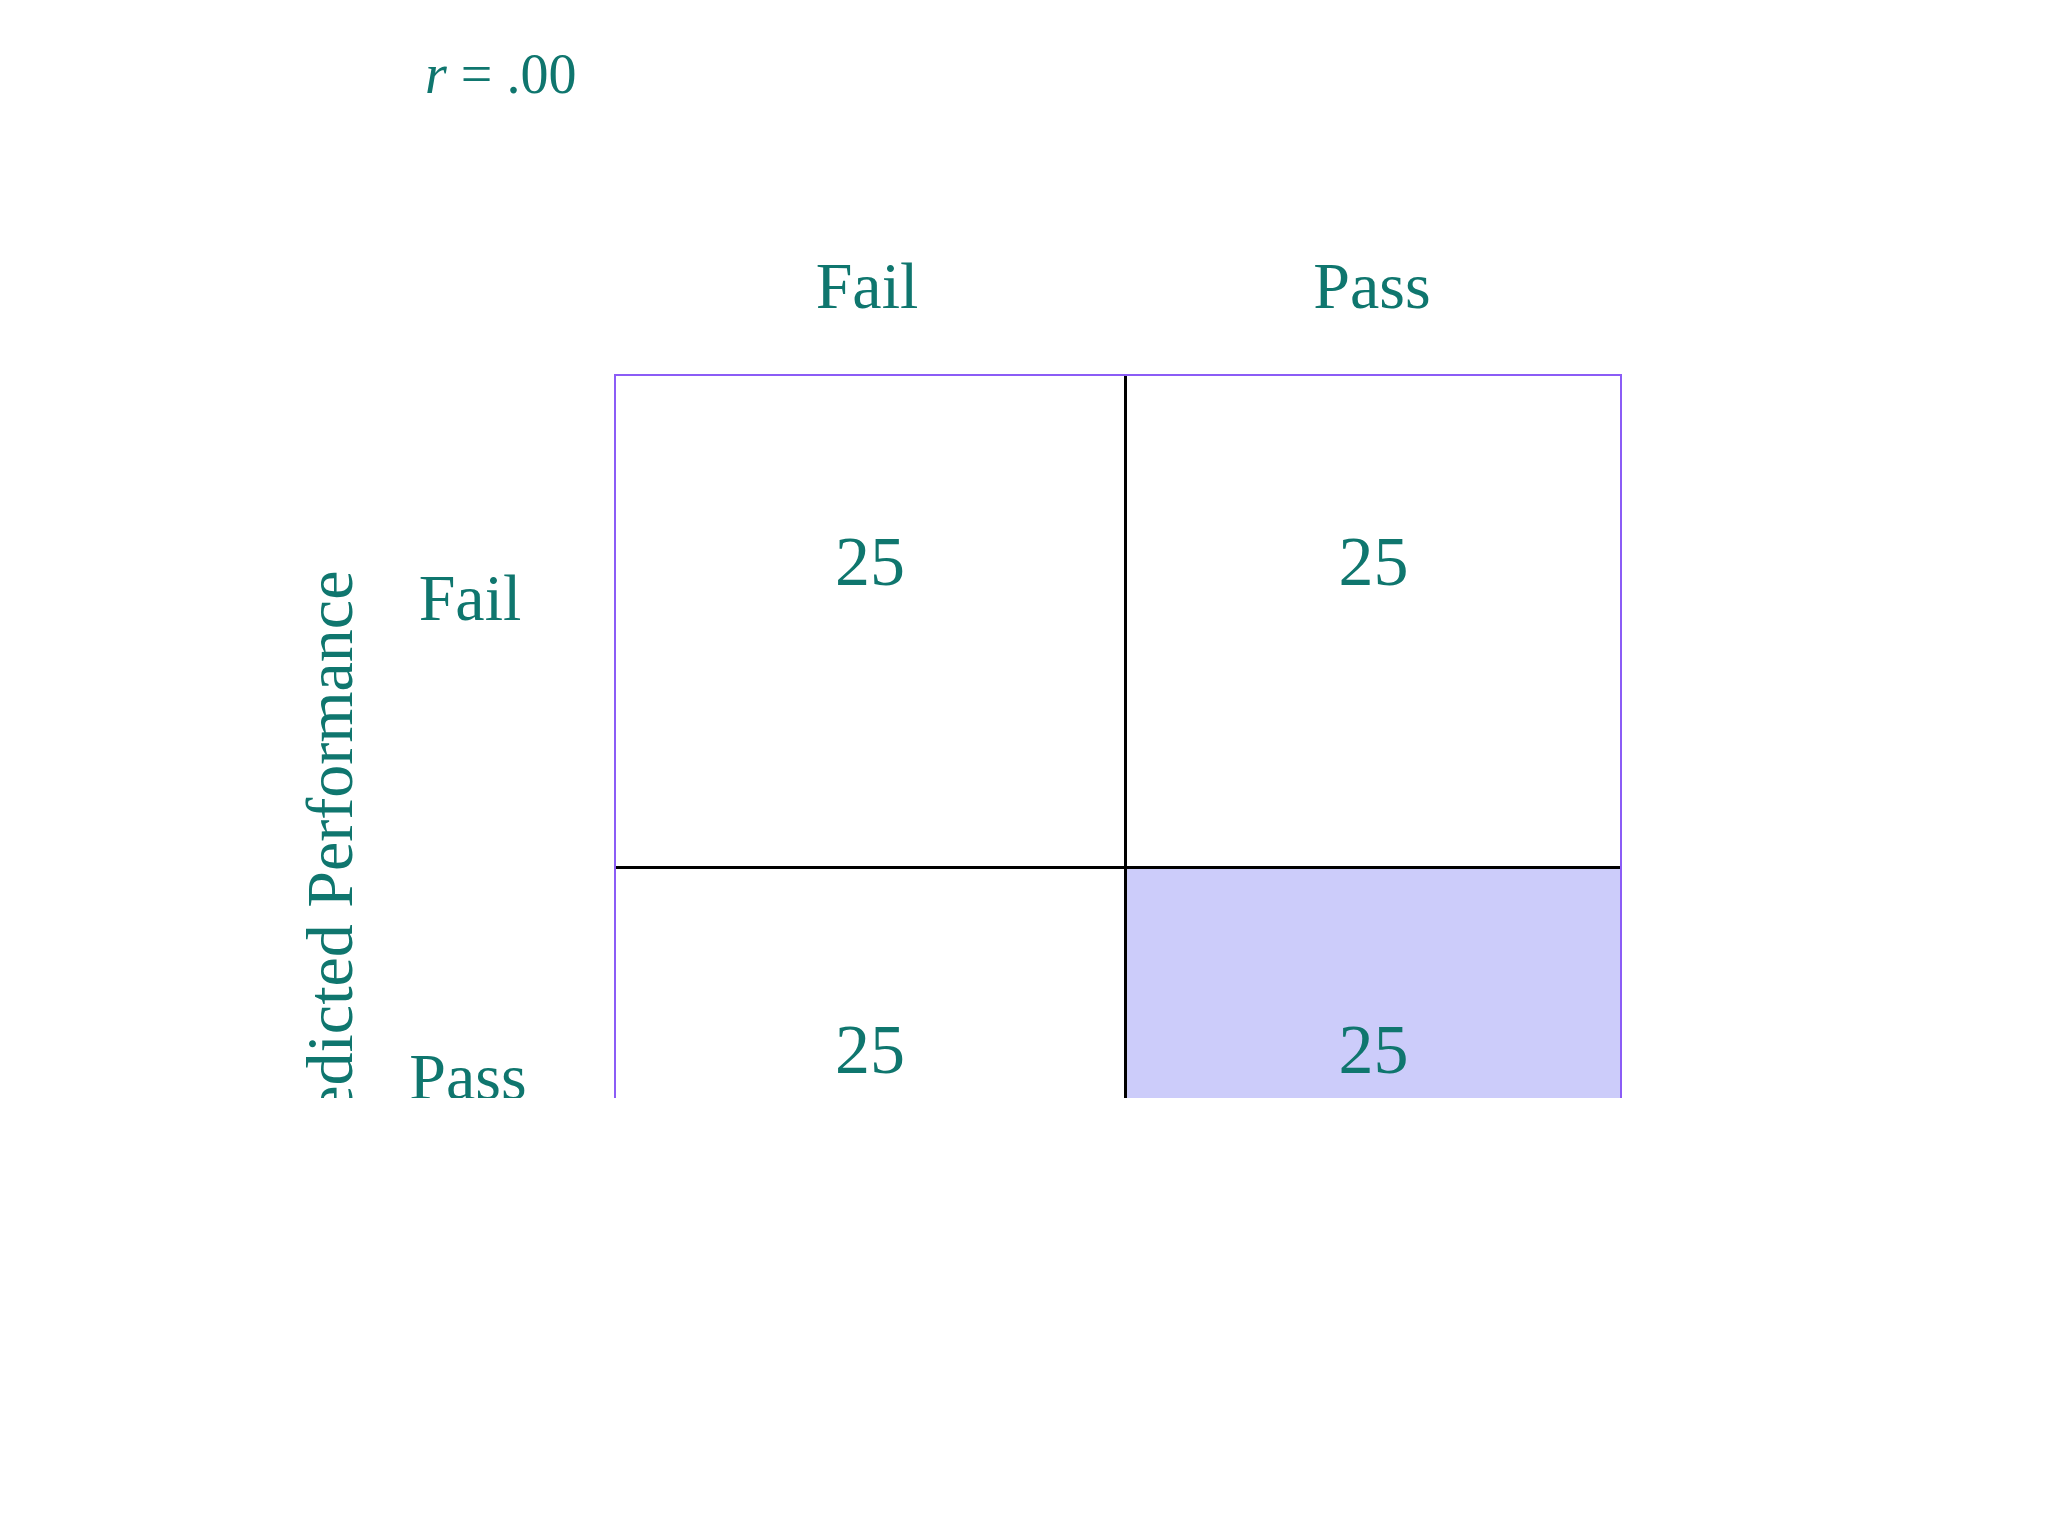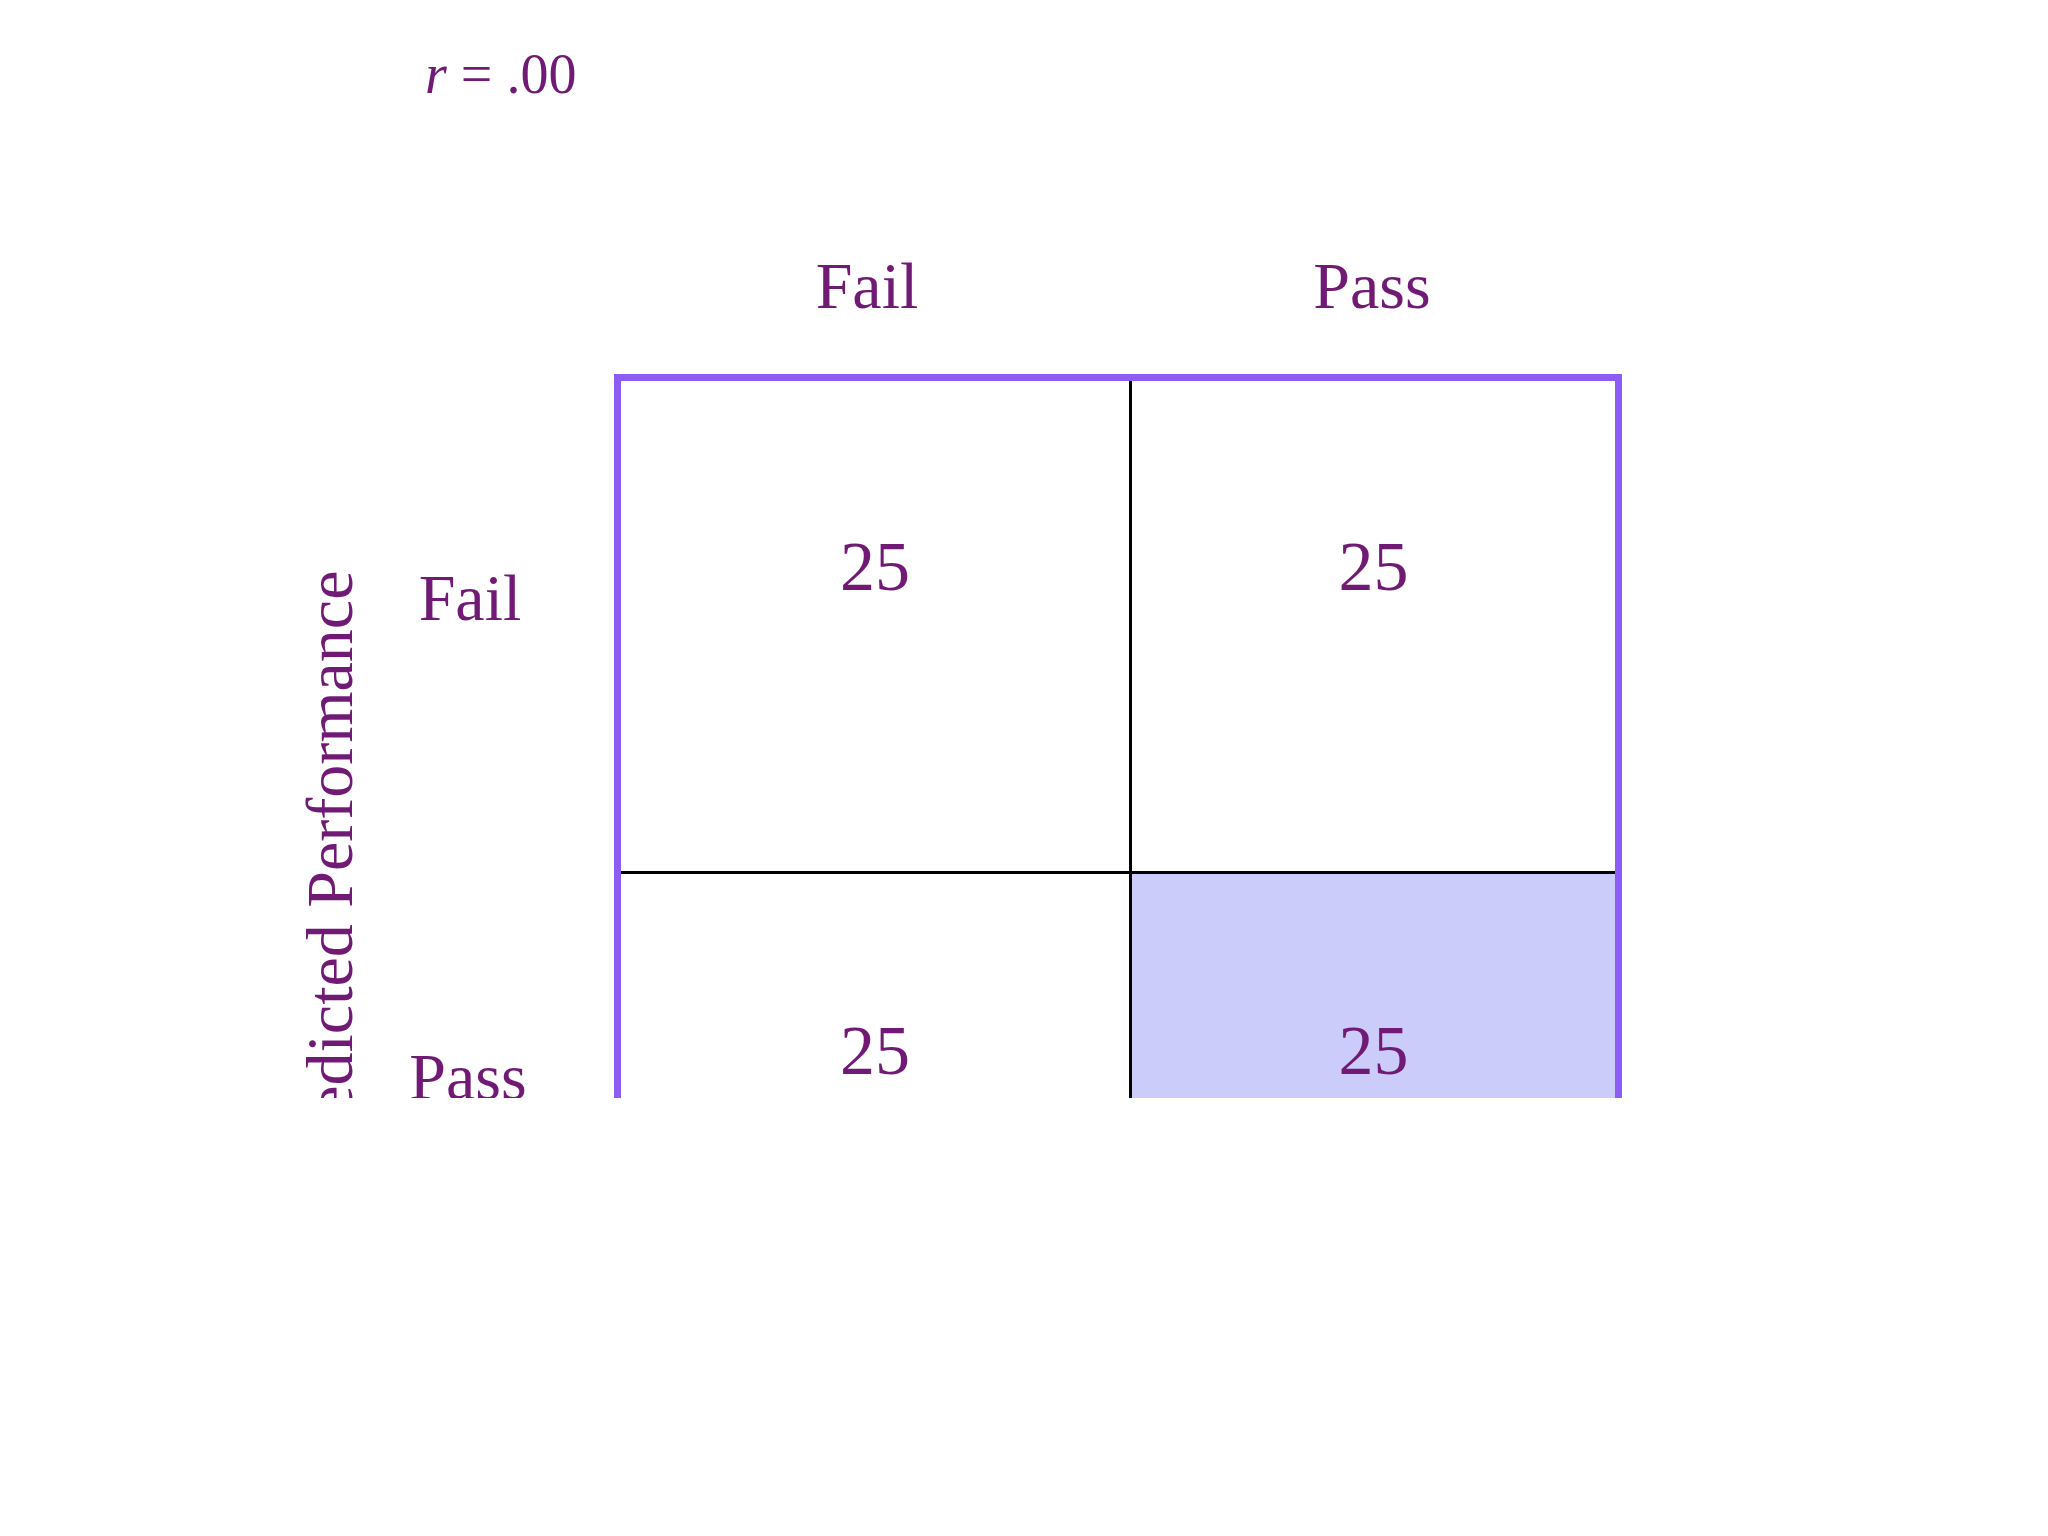--- a/index.html
+++ b/index.html
@@ -2,21 +2,21 @@
 <html><head>
 <meta charset="utf-8">
 <style>
   html, body { margin: 0; padding: 0; background: #ffffff; }
   #canvas {
     position: relative;
     width: 2048px;
     height: 1098px;
     background: #ffffff;
     font-family: "Liberation Serif", "DejaVu Serif", serif;
-    color: #701a75;
+    color: #0f766e;
     overflow: hidden;
   }
   .abs { position: absolute; }
   .center-x { transform: translateX(-50%); }
   .center-xy { transform: translate(-50%, -50%); }
 
   #stat-annotation {
     left: 425px; top: 46px;
     font-size: 56px; line-height: 1;
     white-space: nowrap;
@@ -33,21 +33,21 @@
     top: 253px;
     font-size: 66px; line-height: 1;
     white-space: nowrap;
   }
   #col-header-0 { left: 867px; }
   #col-header-1 { left: 1372px; }
 
   #matrix-grid {
     left: 614px; top: 374px;
     width: 1008px; height: 974px;
-    border: 7px solid #8b5cf6;
+    border: 2px solid #8b5cf6;
     box-sizing: border-box;
     display: grid;
     grid-template-columns: 511px 1fr;
     grid-template-rows: 493px 1fr;
   }
   .cell { position: relative; box-sizing: border-box; background: #ffffff; }
   .cell.br { border-right: 3px solid #000000; }
   .cell.bb { border-bottom: 3px solid #000000; }
   .cell-value {
     position: absolute;

